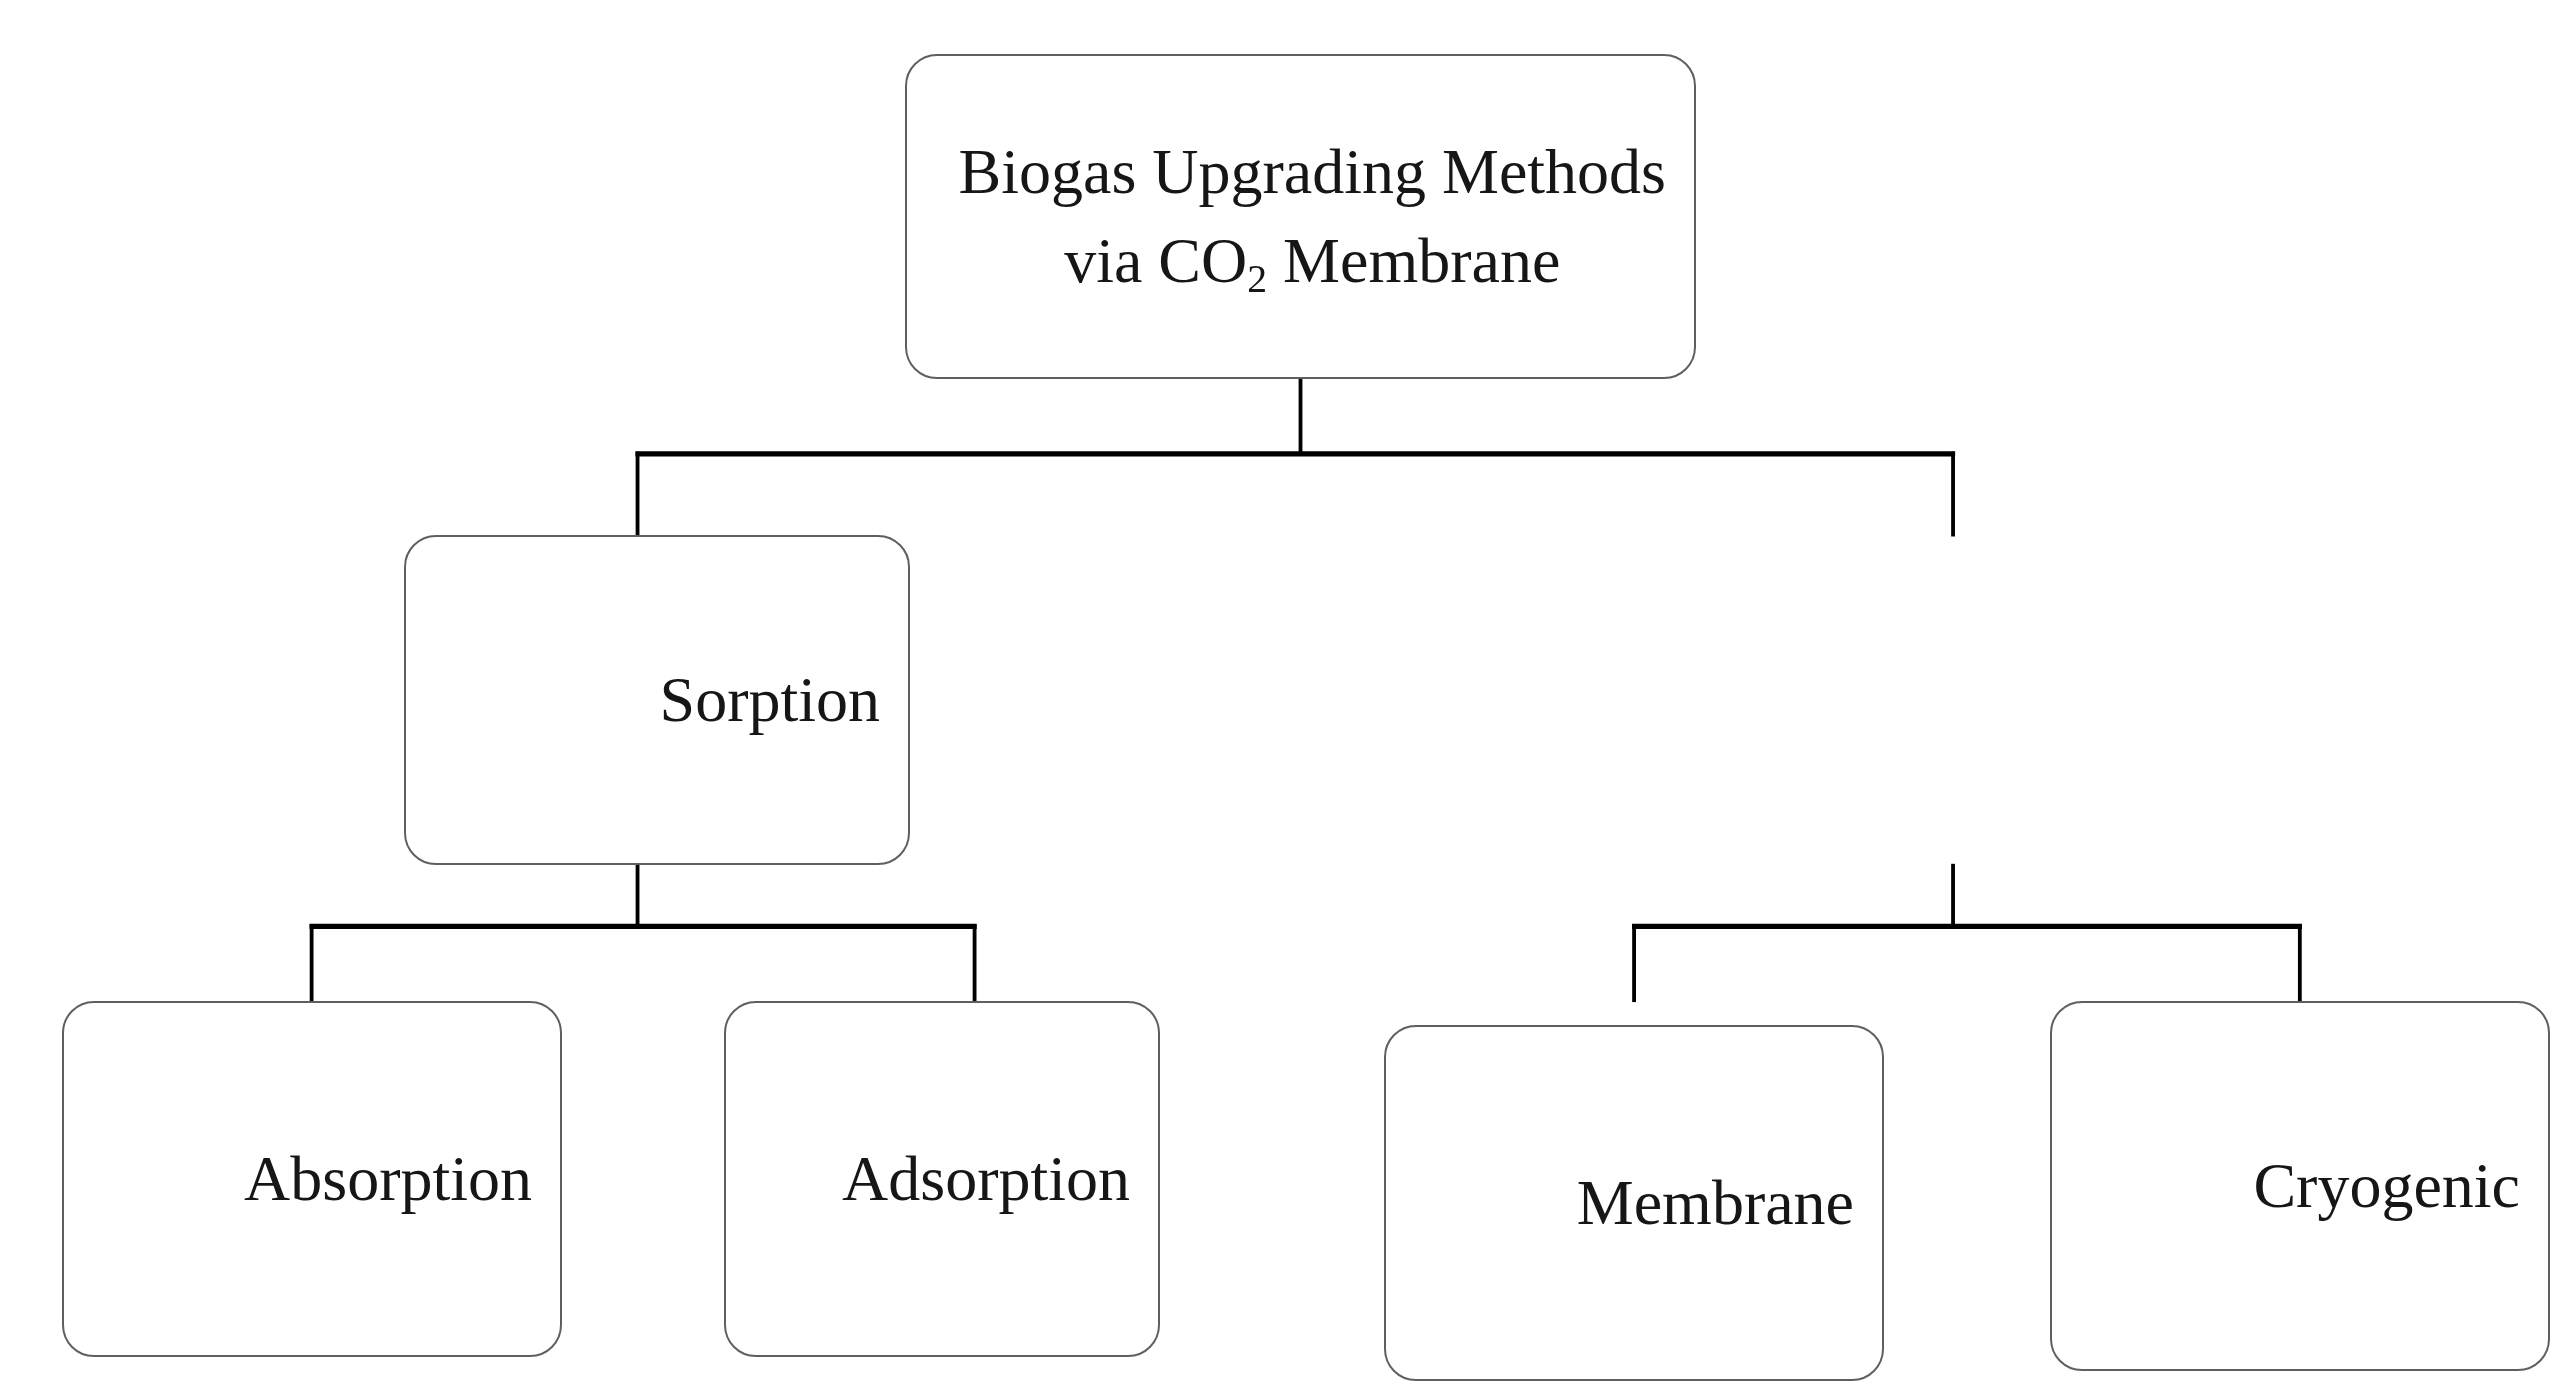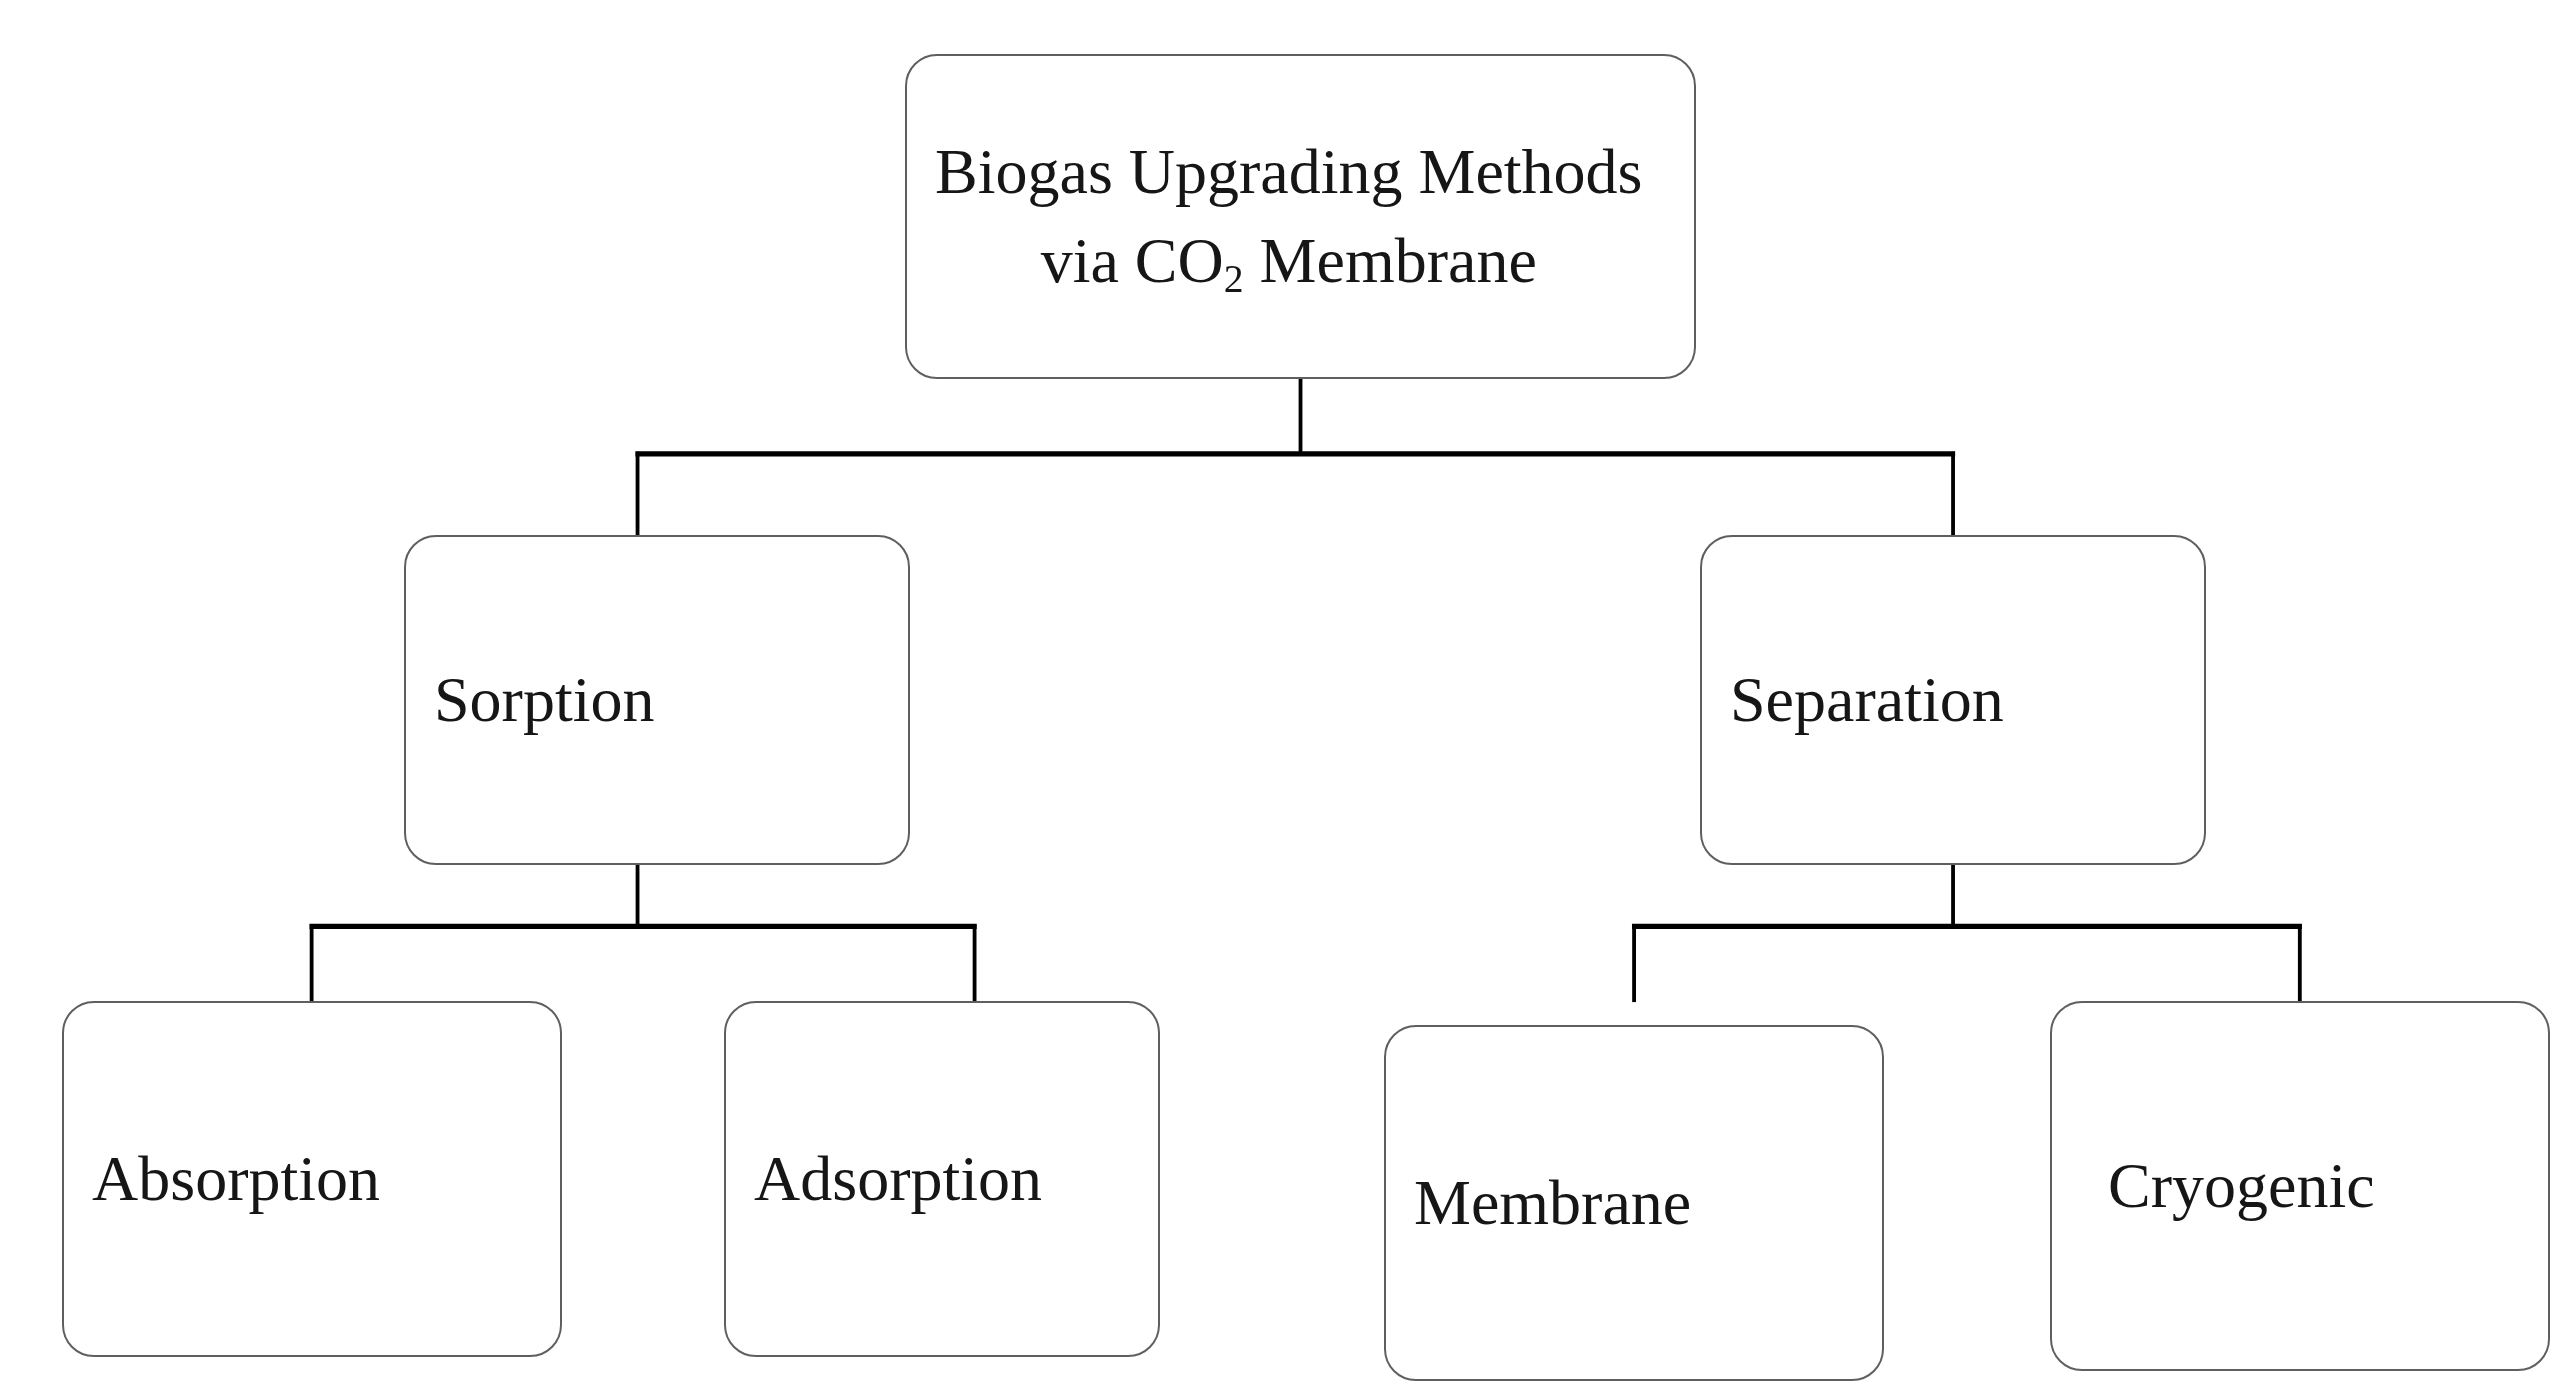--- a/index.html
+++ b/index.html
@@ -24,21 +24,21 @@
   .wires line.v{stroke-width:5.5px;}
   .wires line.h{stroke-width:7.5px;}
   .node{
     position:absolute;
     box-sizing:border-box;
     border:2.4px solid var(--box-border);
     border-radius:32px;
     background:var(--bg);
     display:flex;
     align-items:center;
-    justify-content:flex-start;
+    justify-content:flex-end;
     text-align:center;
     font-size:64px;
     line-height:1.38;
     color:var(--text);
   }
   .node--root{left:905px;top:54px;width:791px;height:325px;}
   .node--sorption{left:384px;top:535px;width:506px;height:330px;margin-left:20px;}
   .node--separation{left:1700px;top:535px;width:506px;height:330px;}
   .node--absorption{left:62px;top:1001px;width:500px;height:356px;}
   .node--adsorption{left:724px;top:1001px;width:436px;height:356px;}
@@ -71,23 +71,20 @@
   </svg>
 
   <div class="node node--root">
     <span class="title"><span>Biogas Upgrading Methods</span><br><span>via CO</span><sub class="co2">2</sub><span> Membrane</span></span>
   </div>
 
   <div class="node node--sorption">
     <span class="title">Sorption</span>
   </div>
 
-  <div class="node node--separation">
-    <span class="title">Separation</span>
-  </div>
 
   <div class="node node--absorption">
     <span class="title">Absorption</span>
   </div>
 
   <div class="node node--adsorption">
     <span class="title">Adsorption</span>
   </div>
 
   <div class="node node--membrane">

